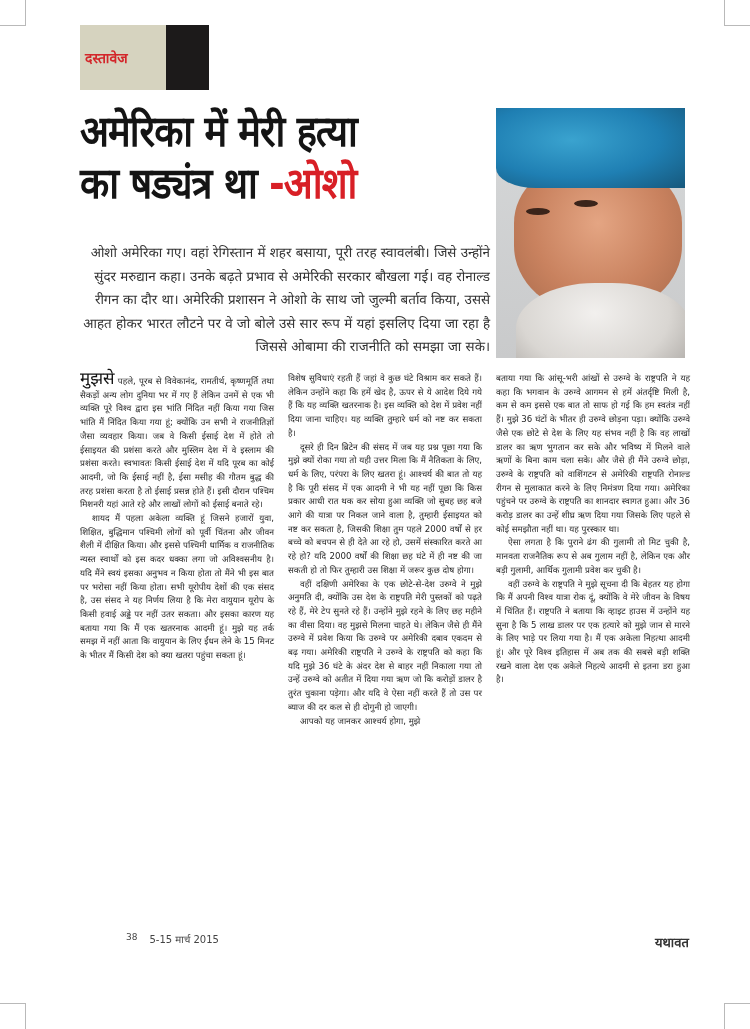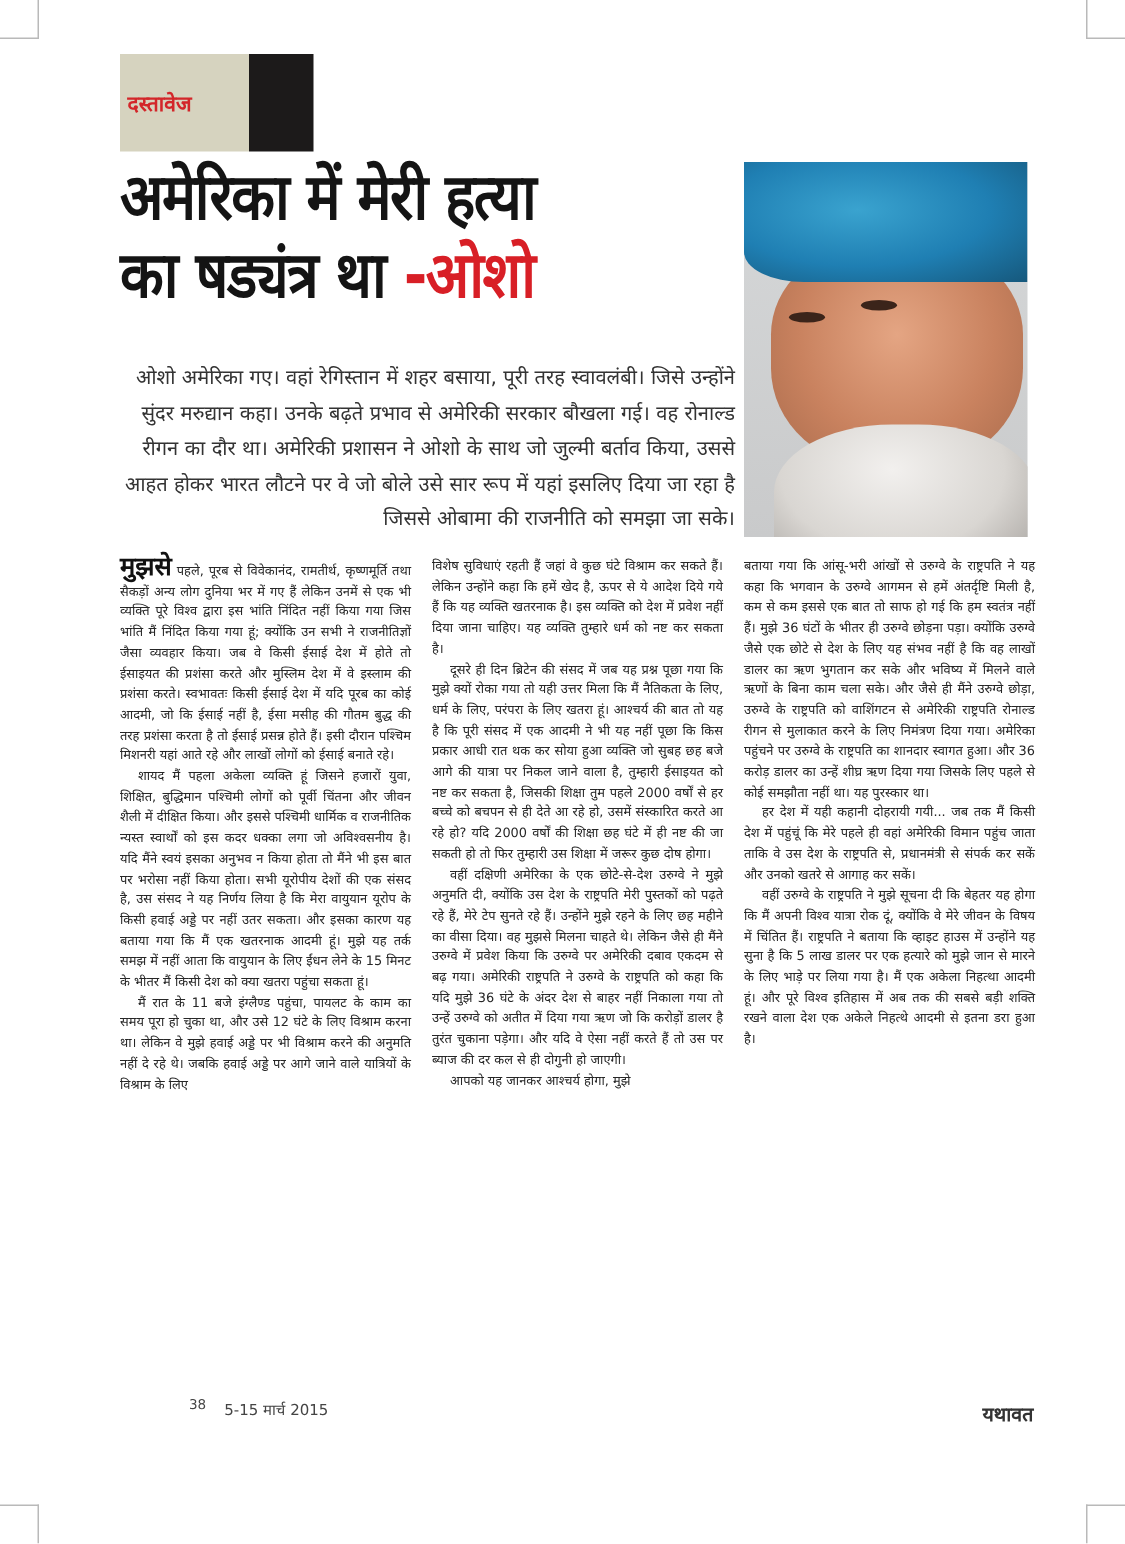--- a/index.html
+++ b/index.html
@@ -5,21 +5,21 @@
   * { box-sizing: border-box; margin: 0; padding: 0; }
   html, body { width: 750px; height: 1029px; background: #ffffff; overflow: hidden; }
   body { position: relative; font-family: "DejaVu Serif", serif; color: #1e1e1e; }
 
   .crop { position: absolute; border-color: #b9b9b9; border-style: solid; border-width: 0; }
   .crop-tl { left: 0; top: 0; width: 26px; height: 26px; border-right-width: 1px; border-bottom-width: 1px; }
   .crop-tr { left: 724px; top: 0; width: 26px; height: 26px; border-left-width: 1px; border-bottom-width: 1px; }
   .crop-bl { left: 0; top: 1003px; width: 26px; height: 26px; border-right-width: 1px; border-top-width: 1px; }
   .crop-br { left: 724px; top: 1003px; width: 26px; height: 26px; border-left-width: 1px; border-top-width: 1px; }
 
-  .tag { position: absolute; left: 80px; top: 36px; height: 65px; display: flex; }
+  .tag { position: absolute; left: 80px; top: 25px; height: 65px; display: flex; }
   .tag-label { width: 86px; height: 65px; background: #d6d3bf; color: #d3262a;
                font-family: "DejaVu Sans", sans-serif; font-size: 14px; font-weight: bold;
                display: flex; align-items: center; padding-left: 5px; }
   .tag-block { width: 43px; height: 65px; background: #1c1a1a; }
 
   .headline { position: absolute; left: 80px; top: 106px; width: 400px;
               font-family: "DejaVu Sans", sans-serif; font-weight: bold; color: #141414;
               font-size: 38px; line-height: 46px; letter-spacing: -1px; transform: scaleY(1.12); transform-origin: top left; }
   .headline .by { color: #d81f26; }
 
@@ -38,21 +38,21 @@
 
   .intro { position: absolute; left: 72px; top: 241px; width: 418px;
            font-family: "DejaVu Sans", sans-serif; font-size: 13.4px; line-height: 23.6px;
            color: #333; text-align: right; }
 
   .columns { position: absolute; left: 80px; top: 372px; width: 610px; height: 575px; display: flex; gap: 14px; }
   .col { width: 194px; font-family: "DejaVu Sans", sans-serif; font-size: 8.6px; line-height: 13.7px;
          color: #262626; text-align: justify; }
   .col p { text-indent: 12px; }
   .col p.noindent { text-indent: 0; }
-  .dropword { font-family: "DejaVu Sans", sans-serif; font-weight: bold; font-size: 17px; color: #111; }
+  .dropword { font-family: "DejaVu Sans", sans-serif; font-weight: normal; font-size: 17px; color: #111; }
 
   .footer-left { position: absolute; left: 82px; top: 932px; font-family: "DejaVu Sans", sans-serif;
                  font-size: 9px; color: #444; display: flex; gap: 12px; margin-left: 44px; }
   .footer-left .date { font-size: 10px; }
   .footer-right { position: absolute; left: 655px; top: 933px; font-family: "DejaVu Sans", sans-serif;
                   font-size: 13px; font-weight: bold; color: #333; }
 </style>
 </head>
 <body>
 
@@ -79,31 +79,30 @@
   <div class="beard"></div>
   <div class="cap"></div>
 </div>
 
 <p class="intro">ओशो अमेरिका गए। वहां रेगिस्तान में शहर बसाया, पूरी तरह स्वावलंबी। जिसे उन्होंने सुंदर मरुद्यान कहा। उनके बढ़ते प्रभाव से अमेरिकी सरकार बौखला गई। वह रोनाल्ड रीगन का दौर था। अमेरिकी प्रशासन ने ओशो के साथ जो जुल्मी बर्ताव किया, उससे आहत होकर भारत लौटने पर वे जो बोले उसे सार रूप में यहां इसलिए दिया जा रहा है जिससे ओबामा की राजनीति को समझा जा सके।</p>
 
 <div class="columns">
   <div class="col">
     <p class="noindent"><span class="dropword">मुझसे</span> <span>पहले, पूरब से विवेकानंद, रामतीर्थ, कृष्णमूर्ति तथा सैकड़ों अन्य लोग दुनिया भर में गए हैं लेकिन उनमें से एक भी व्यक्ति पूरे विश्व द्वारा इस भांति निंदित नहीं किया गया जिस भांति मैं निंदित किया गया हूं; क्योंकि उन सभी ने राजनीतिज्ञों जैसा व्यवहार किया। जब वे किसी ईसाई देश में होते तो ईसाइयत की प्रशंसा करते और मुस्लिम देश में वे इस्लाम की प्रशंसा करते। स्वभावतः किसी ईसाई देश में यदि पूरब का कोई आदमी, जो कि ईसाई नहीं है, ईसा मसीह की गौतम बुद्ध की तरह प्रशंसा करता है तो ईसाई प्रसन्न होते हैं। इसी दौरान पश्चिम मिशनरी यहां आते रहे और लाखों लोगों को ईसाई बनाते रहे।</span></p>
     <p>शायद मैं पहला अकेला व्यक्ति हूं जिसने हजारों युवा, शिक्षित, बुद्धिमान पश्चिमी लोगों को पूर्वी चिंतना और जीवन शैली में दीक्षित किया। और इससे पश्चिमी धार्मिक व राजनीतिक न्यस्त स्वार्थों को इस कदर धक्का लगा जो अविश्वसनीय है। यदि मैंने स्वयं इसका अनुभव न किया होता तो मैंने भी इस बात पर भरोसा नहीं किया होता। सभी यूरोपीय देशों की एक संसद है, उस संसद ने यह निर्णय लिया है कि मेरा वायुयान यूरोप के किसी हवाई अड्डे पर नहीं उतर सकता। और इसका कारण यह बताया गया कि मैं एक खतरनाक आदमी हूं। मुझे यह तर्क समझ में नहीं आता कि वायुयान के लिए ईंधन लेने के 15 मिनट के भीतर मैं किसी देश को क्या खतरा पहुंचा सकता हूं।</p>
-    <p>मैं रात के 11 बजे इंग्लैण्ड पहुंचा, पायलट के काम का समय पूरा हो चुका था, और उसे 12 घंटे के लिए विश्राम करना था। लेकिन वे मुझे हवाई अड्डे पर भी विश्राम करने की अनुमति नहीं दे रहे थे। जबकि हवाई अड्डे पर आगे जाने वाले यात्रियों के विश्राम के लिए</p>
   </div>
   <div class="col">
     <p class="noindent">विशेष सुविधाएं रहती हैं जहां वे कुछ घंटे विश्राम कर सकते हैं। लेकिन उन्होंने कहा कि हमें खेद है, ऊपर से ये आदेश दिये गये हैं कि यह व्यक्ति खतरनाक है। इस व्यक्ति को देश में प्रवेश नहीं दिया जाना चाहिए। यह व्यक्ति तुम्हारे धर्म को नष्ट कर सकता है।</p>
     <p>दूसरे ही दिन ब्रिटेन की संसद में जब यह प्रश्न पूछा गया कि मुझे क्यों रोका गया तो यही उत्तर मिला कि मैं नैतिकता के लिए, धर्म के लिए, परंपरा के लिए खतरा हूं। आश्चर्य की बात तो यह है कि पूरी संसद में एक आदमी ने भी यह नहीं पूछा कि किस प्रकार आधी रात थक कर सोया हुआ व्यक्ति जो सुबह छह बजे आगे की यात्रा पर निकल जाने वाला है, तुम्हारी ईसाइयत को नष्ट कर सकता है, जिसकी शिक्षा तुम पहले 2000 वर्षों से हर बच्चे को बचपन से ही देते आ रहे हो, उसमें संस्कारित करते आ रहे हो? यदि 2000 वर्षों की शिक्षा छह घंटे में ही नष्ट की जा सकती हो तो फिर तुम्हारी उस शिक्षा में जरूर कुछ दोष होगा।</p>
     <p>वहीं दक्षिणी अमेरिका के एक छोटे-से-देश उरुग्वे ने मुझे अनुमति दी, क्योंकि उस देश के राष्ट्रपति मेरी पुस्तकों को पढ़ते रहे हैं, मेरे टेप सुनते रहे हैं। उन्होंने मुझे रहने के लिए छह महीने का वीसा दिया। वह मुझसे मिलना चाहते थे। लेकिन जैसे ही मैंने उरुग्वे में प्रवेश किया कि उरुग्वे पर अमेरिकी दबाव एकदम से बढ़ गया। अमेरिकी राष्ट्रपति ने उरुग्वे के राष्ट्रपति को कहा कि यदि मुझे 36 घंटे के अंदर देश से बाहर नहीं निकाला गया तो उन्हें उरुग्वे को अतीत में दिया गया ऋण जो कि करोड़ों डालर है तुरंत चुकाना पड़ेगा। और यदि वे ऐसा नहीं करते हैं तो उस पर ब्याज की दर कल से ही दोगुनी हो जाएगी।</p>
     <p>आपको यह जानकर आश्चर्य होगा, मुझे</p>
   </div>
   <div class="col">
     <p class="noindent">बताया गया कि आंसू-भरी आंखों से उरुग्वे के राष्ट्रपति ने यह कहा कि भगवान के उरुग्वे आगमन से हमें अंतर्दृष्टि मिली है, कम से कम इससे एक बात तो साफ हो गई कि हम स्वतंत्र नहीं हैं। मुझे 36 घंटों के भीतर ही उरुग्वे छोड़ना पड़ा। क्योंकि उरुग्वे जैसे एक छोटे से देश के लिए यह संभव नहीं है कि वह लाखों डालर का ऋण भुगतान कर सके और भविष्य में मिलने वाले ऋणों के बिना काम चला सके। और जैसे ही मैंने उरुग्वे छोड़ा, उरुग्वे के राष्ट्रपति को वाशिंगटन से अमेरिकी राष्ट्रपति रोनाल्ड रीगन से मुलाकात करने के लिए निमंत्रण दिया गया। अमेरिका पहुंचने पर उरुग्वे के राष्ट्रपति का शानदार स्वागत हुआ। और 36 करोड़ डालर का उन्हें शीघ्र ऋण दिया गया जिसके लिए पहले से कोई समझौता नहीं था। यह पुरस्कार था।</p>
-    <p>हर देश में यही कहानी दोहरायी गयी... जब तक मैं किसी देश में पहुंचूं कि मेरे पहले ही वहां अमेरिकी विमान पहुंच जाता ताकि वे उस देश के राष्ट्रपति से, प्रधानमंत्री से संपर्क कर सकें और उनको खतरे से आगाह कर सकें।</p>
+    <p>ऐसा लगता है कि पुराने ढंग की गुलामी तो मिट चुकी है, मानवता राजनैतिक रूप से अब गुलाम नहीं है, लेकिन एक और बड़ी गुलामी, आर्थिक गुलामी प्रवेश कर चुकी है।</p>
     <p>वहीं उरुग्वे के राष्ट्रपति ने मुझे सूचना दी कि बेहतर यह होगा कि मैं अपनी विश्व यात्रा रोक दूं, क्योंकि वे मेरे जीवन के विषय में चिंतित हैं। राष्ट्रपति ने बताया कि व्हाइट हाउस में उन्होंने यह सुना है कि 5 लाख डालर पर एक हत्यारे को मुझे जान से मारने के लिए भाड़े पर लिया गया है। मैं एक अकेला निहत्था आदमी हूं। और पूरे विश्व इतिहास में अब तक की सबसे बड़ी शक्ति रखने वाला देश एक अकेले निहत्थे आदमी से इतना डरा हुआ है।</p>
   </div>
 </div>
 
 <div class="footer-left">
   <span>38</span>
   <span class="date">5-15 मार्च 2015</span>
 </div>
 <div class="footer-right">यथावत</div>
 

